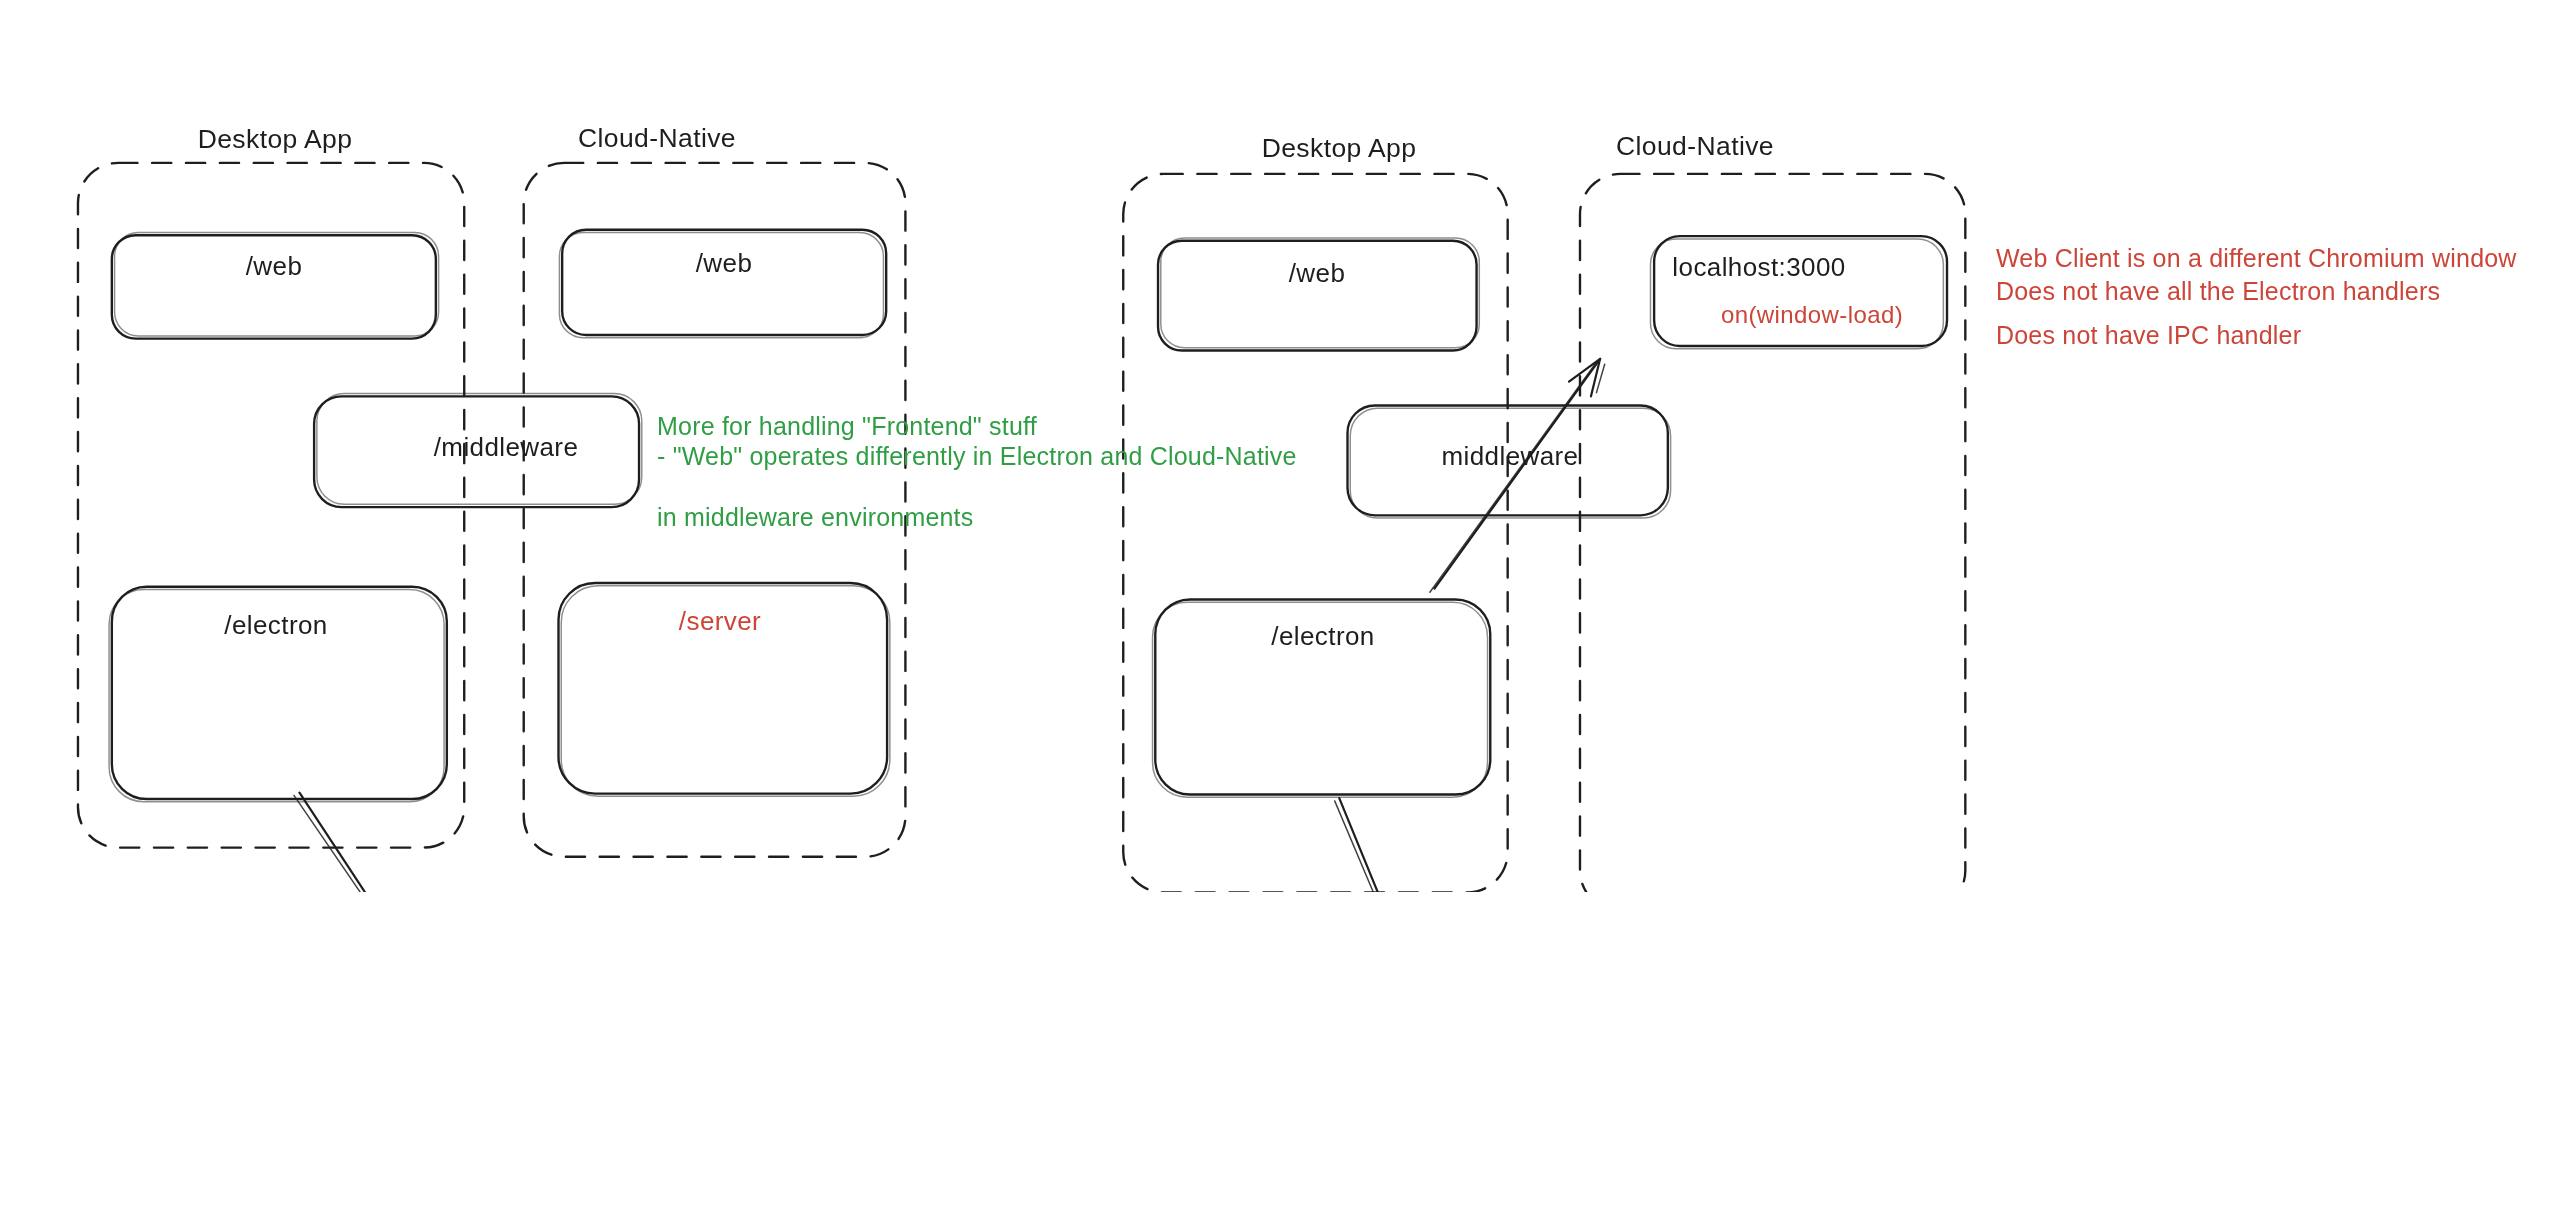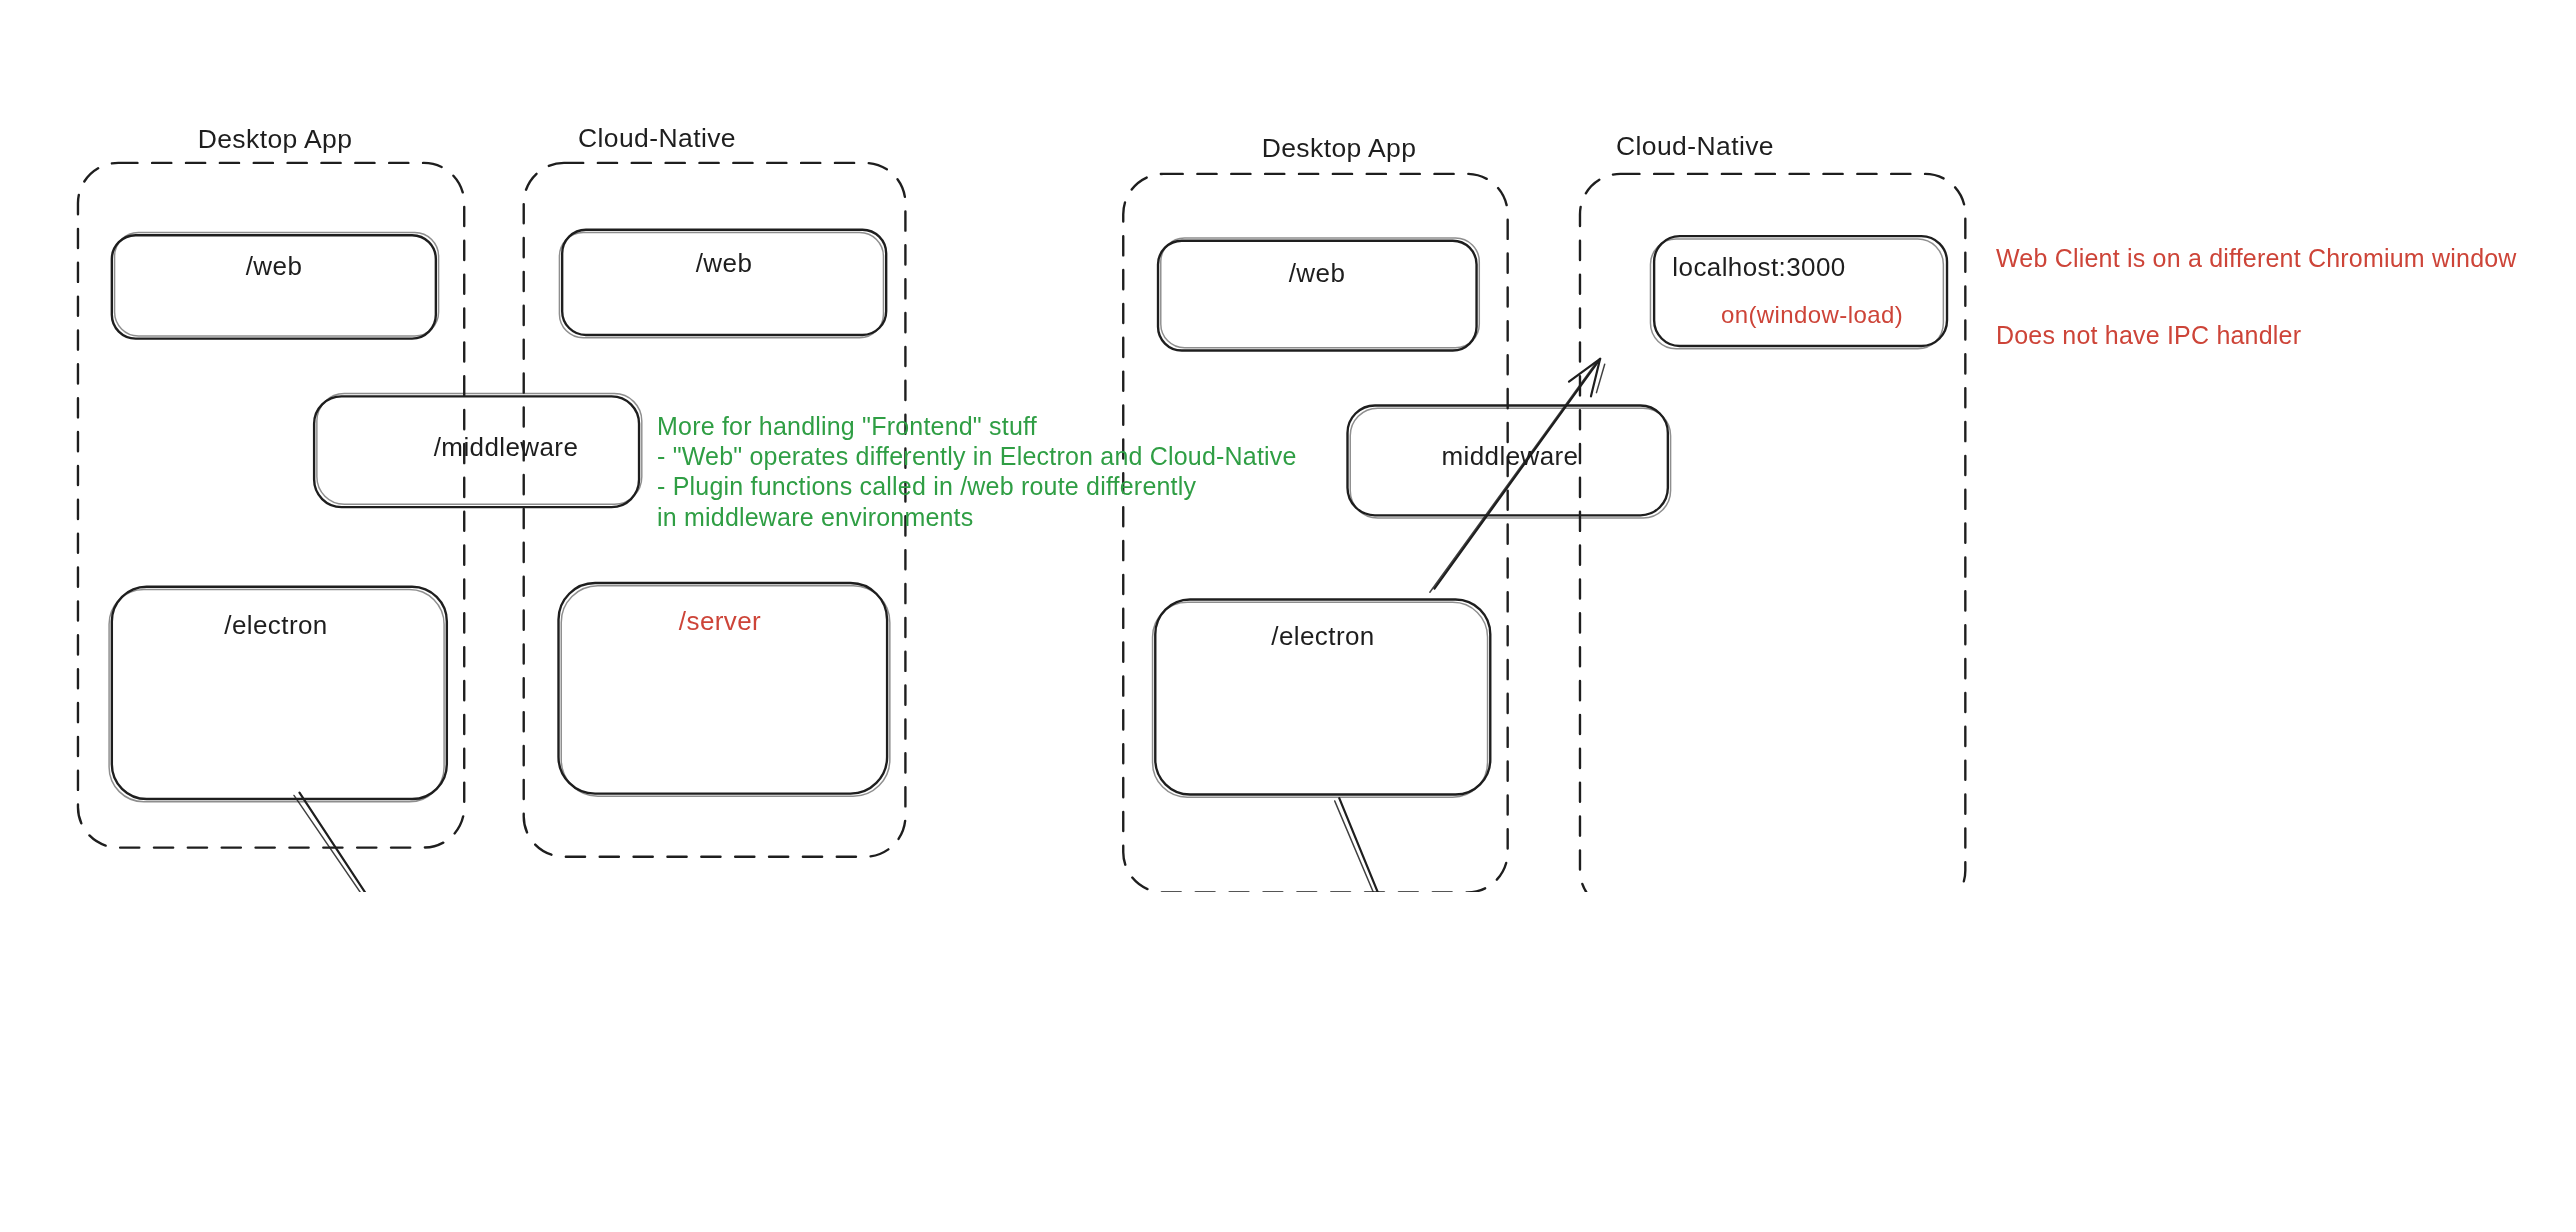--- a/index.html
+++ b/index.html
@@ -93,30 +93,30 @@
 
   <div class="lbl boxlbl" style="left:274px;top:266px">/web</div>
   <div class="lbl boxlbl" style="left:724px;top:263px">/web</div>
   <div class="lbl boxlbl" style="left:506px;top:447px">/middleware</div>
   <div class="lbl boxlbl" style="left:276px;top:625px">/electron</div>
   <div class="lbl boxlbl red" style="left:720px;top:621px">/server</div>
   <div class="lbl boxlbl" style="left:491px;top:990px">/plugins</div>
 
   <div class="note green" style="left:657px;top:412px">More for handling "Frontend" stuff</div>
   <div class="note green" style="left:657px;top:442px">- "Web" operates differently in Electron and Cloud-Native</div>
-  <div class="note green" style="left:657px;top:472px">- Plugin functions called in /web route differently</div>
   <div class="note green" style="left:657px;top:503px">in middleware environments</div>
 
   <div class="lbl" style="left:1339px;top:148px">Desktop App</div>
   <div class="lbl" style="left:1695px;top:146px">Cloud-Native</div>
 
   <div class="lbl boxlbl" style="left:1317px;top:273px">/web</div>
   <div class="lbl boxlbl" style="left:1759px;top:267px">localhost:3000</div>
   <div class="lbl small red" style="left:1812px;top:315px">on(window-load)</div>
   <div class="lbl boxlbl" style="left:1510px;top:456px">middleware</div>
   <div class="lbl boxlbl" style="left:1323px;top:636px">/electron</div>
   <div class="lbl boxlbl" style="left:1532px;top:1001px">Plugins</div>
 
   <div class="note red" style="left:1996px;top:244px">Web Client is on a different Chromium window</div>
+  <div class="note red" style="left:1996px;top:277px">Does not have all the Electron handlers</div>
   <div class="note red" style="left:1996px;top:321px">Does not have IPC handler</div>
 
 </div>
 
 
 </body></html>

